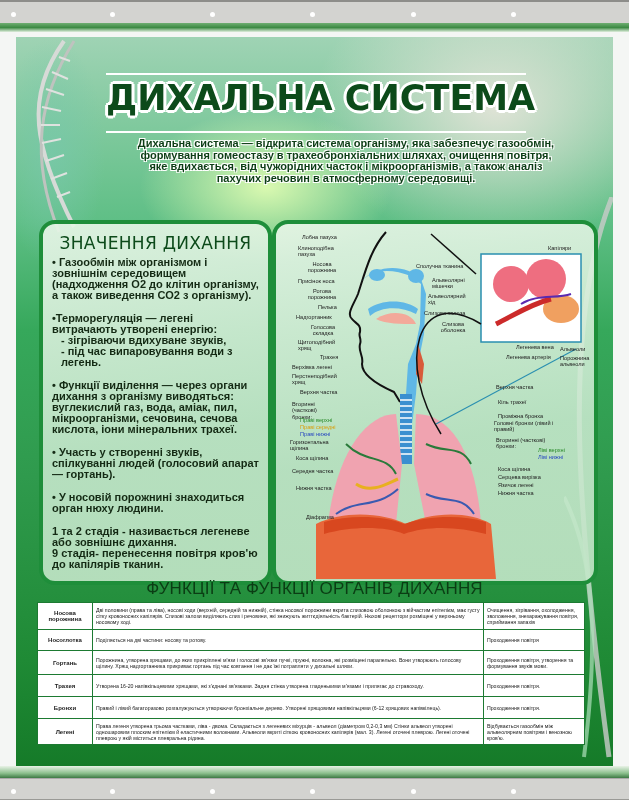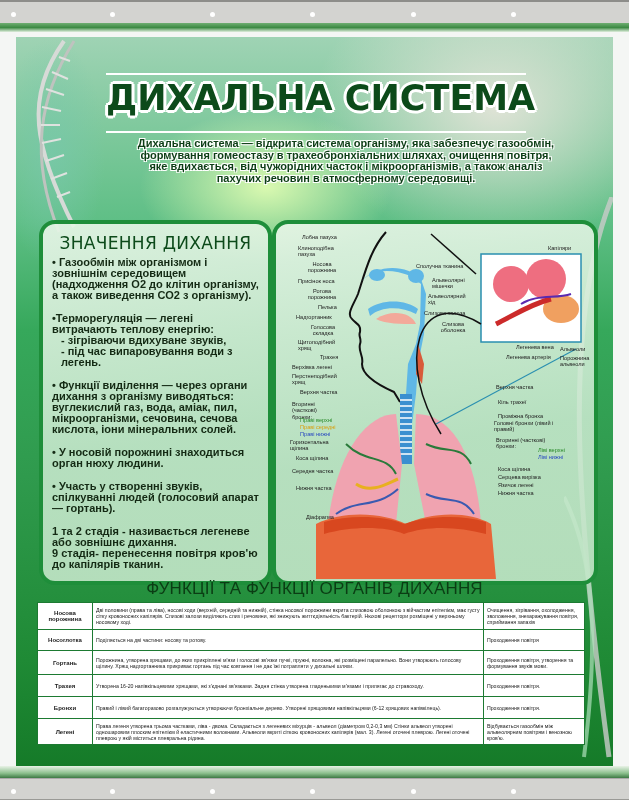--- a/index.html
+++ b/index.html
@@ -80,26 +80,26 @@
     <div class="title">ДИХАЛЬНА СИСТЕМА</div>
     <div class="ln" style="top:58px"></div>
   </div>
 
   <div class="intro">Дихальна система — відкрита система організму, яка забезпечує газообмін, формування гомеостазу в трахеобронхіальних шляхах, очищення повітря, яке вдихається, від чужорідних часток і мікроорганізмів, а також аналіз пахучих речовин в  атмосферному середовищі.</div>
 
   <div class="panel left">
     <div class="ptitle">ЗНАЧЕННЯ ДИХАННЯ</div>
     <div class="ptext">
       <p>• Газообмін між організмом і зовнішнім середовищем (надходження О2 до клітин організму, а також виведення СО2 з організму).</p>
-      <p class="tight">•Терморегуляція — легені витрачають теплову енергію:</p>
+      <p class="tight">•Терморегуляція — легені витрачають утворені енергію:</p>
       <p class="tight ind">- зігріваючи вдихуване звуків,</p>
       <p class="ind">- під час випаровування води з легень.</p>
-      <p>• Функції виділення — через органи дихання з організму виводяться: вуглекислий газ, вода, аміак, пил, мікроорганізми, сечовина, сечова кислота, іони мінеральних солей.</p>
+      <p>• Функції виділення — через органи дихання з організму виводяться: вуглекислий газ, вода, аміак, пил, мікроорганізми, сечовина, сечова кислота, іони мінеральних трахеї.</p>
+      <p>• Участь у створенні звуків, спілкуванні людей (голосовий апарат — гортань).</p>
       <p>• У носовій порожнині знаходиться орган нюху людини.</p>
-      <p>• Участь у створенні звуків, спілкуванні людей (голосовий апарат — гортань).</p>
       <p class="tight">1 та 2 стадія - називається легеневе або зовнішнє дихання.</p>
       <p class="tight">9 стадія- перенесення повітря кров'ю до капілярів тканин.</p>
     </div>
   </div>
 
   <div class="panel right">
     <svg class="diagram" viewBox="0 0 318 357">
 
       <path d="M110 8 C 95 25, 90 45, 82 70 C 78 80, 70 90, 76 95 C 80 100, 85 100, 84 108 C 82 112, 86 115, 84 120 C 82 128, 88 132, 86 140 C 86 150, 100 160, 118 168 L 124 178" stroke="#111" stroke-width="2" fill="none"></path>
 

